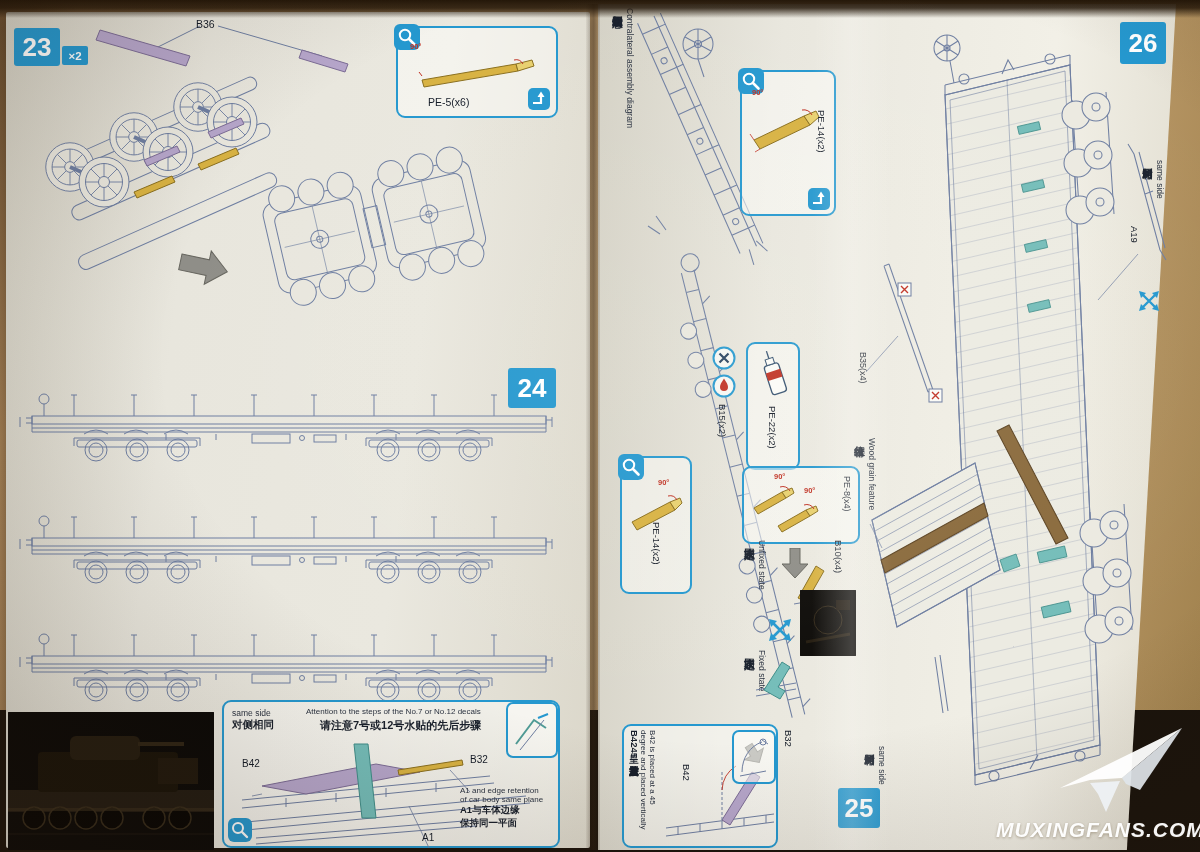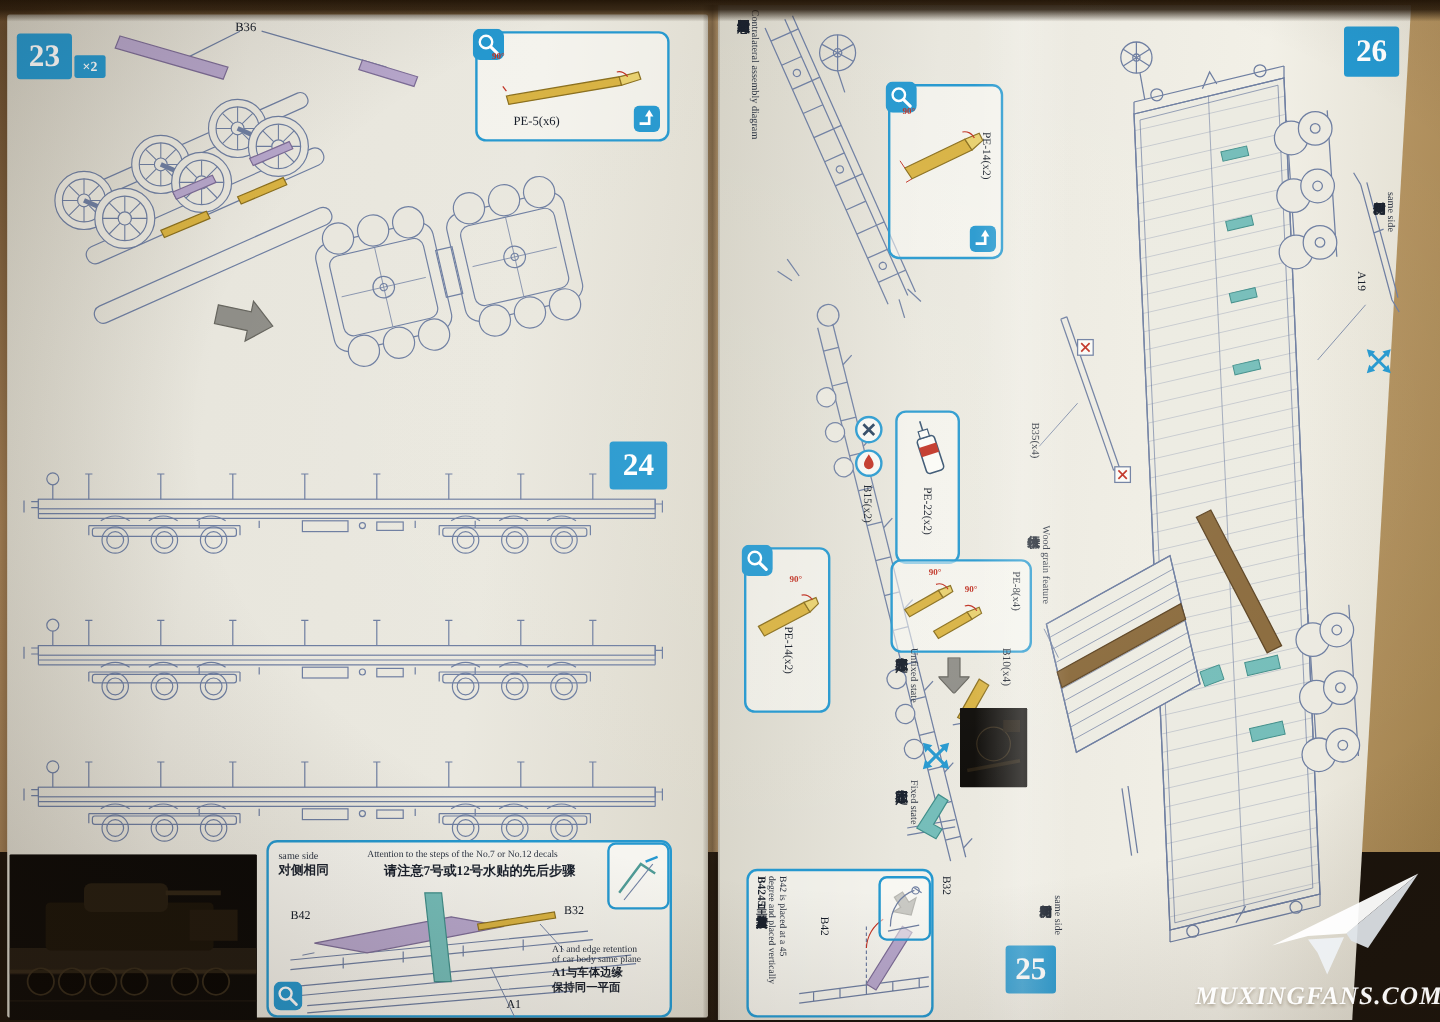--- a/index.html
+++ b/index.html
@@ -1,17 +1,17 @@
 <!DOCTYPE html>
 <html><head>
 <meta charset="utf-8">
 <style>
   *{margin:0;padding:0;box-sizing:border-box}
   html,body{width:1200px;height:852px;overflow:hidden;background:#1a130c}
-  #root{position:relative;width:1200px;height:710px;font-family:Liberation Serif, serif;color:#1d2633;
+  #root{position:relative;width:1200px;height:710px;font-family:Liberation Sans, sans-serif;color:#1d2633;
     background:linear-gradient(100deg,#6f5233 0%,#b28c5f 6%,#c7a678 45%,#c2a070 80%,#a2834f 100%)}
   .abs{position:absolute}
   .page{position:absolute}
   #page-left{left:6px;top:12px;width:584px;height:836px;border-radius:2px;
     background:linear-gradient(97deg,#d6d3c7,#e8e6dd 30%,#eae8df 66%,#dbd7ca);box-shadow:0 0 16px rgba(40,25,10,.5)}
   #page-right{left:598px;top:4px;width:578px;height:846px;clip-path:polygon(0 0,100% 0,91.5% 100%,0 100%);
     background:linear-gradient(93deg,#d5d2c6,#e9e7de 30%,#f2f0e7 74%,#e2ded1);box-shadow:0 0 16px rgba(40,25,10,.45)}
   #gutter{left:586px;top:4px;width:14px;height:846px;
     background:linear-gradient(90deg,rgba(50,35,20,.05),rgba(50,35,20,.45) 55%,rgba(50,35,20,.12))}
   #fold-light{left:812px;top:4px;width:80px;height:846px;pointer-events:none;

